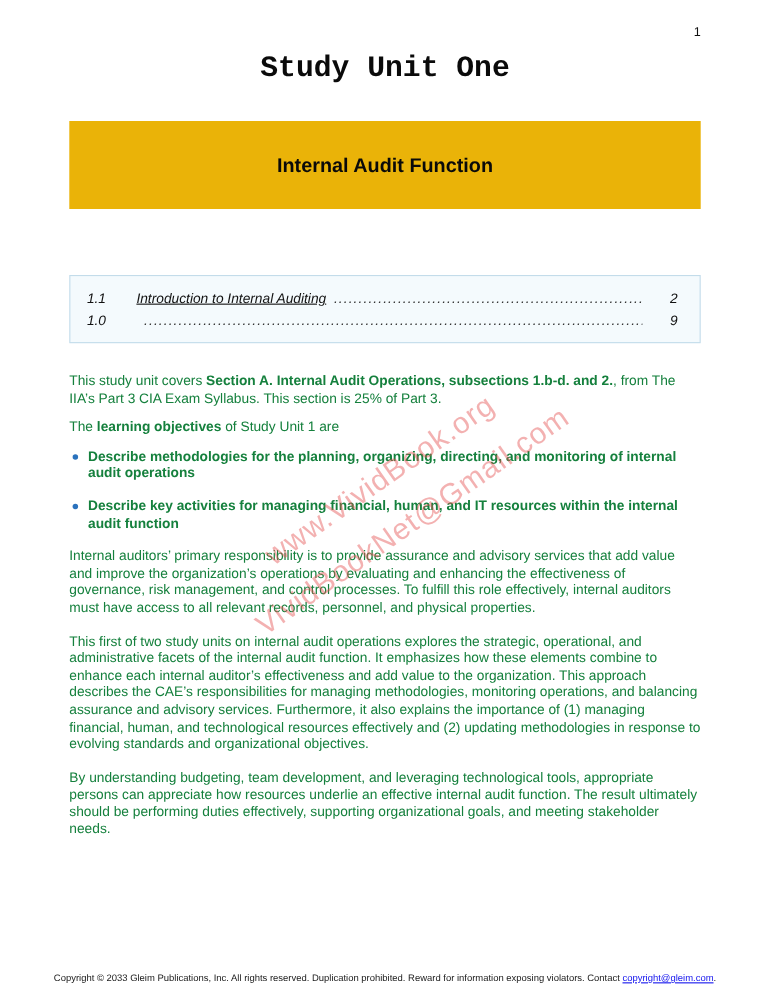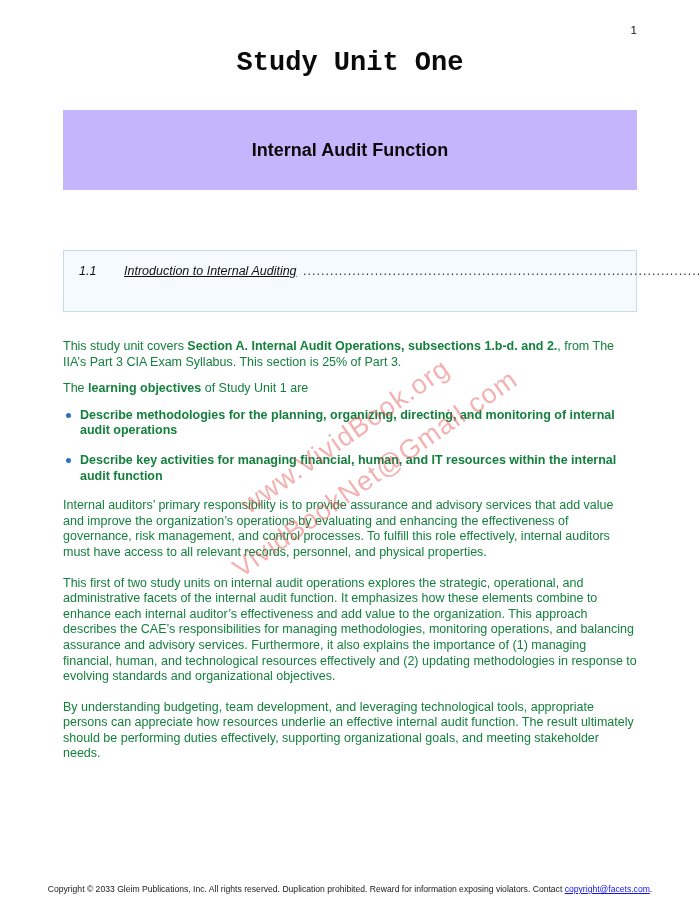--- a/index.html
+++ b/index.html
@@ -19,32 +19,32 @@
     position:absolute; top:24px; right:63px;
     font-size:11.5px; color:#111;
   }
   .unit-title {
     position:absolute; top:48px; left:0; width:100%;
     text-align:center;
     font-size:27px; font-weight:bold; color:#0a0a0a;font-family:Liberation Mono, monospace;
   }
   .banner {
     position:absolute; top:110px; left:63px; width:574px; height:80px;
-    background:#c4b5fd;
+    background:#eab308;
     display:flex; align-items:center; justify-content:center;
   }
   .banner-title {
     font-size:18px; font-weight:bold; color:#0a0a0a;
   }
   .toc-box {
     position:absolute; top:250px; left:63px; width:574px; height:62px;
     background:#f4fafd;
     border:1px solid #c3dcea;
     padding:11px 20px 10px 15px;
-    display:flex; flex-direction:row; justify-content:space-between;
+    display:flex; flex-direction:column; justify-content:space-between;
   }
   .toc-row {
     display:flex; align-items:baseline;
     font-style:italic; font-size:12.5px; color:#111;
     line-height:19px;
   }
   .toc-num { width:45px; flex:none; }
   .toc-title { flex:none;text-decoration:underline; }
   .toc-leader {
     flex:1; overflow:hidden; white-space:nowrap;
@@ -127,15 +127,15 @@
     </ul>
 
     <p>Internal auditors’ primary responsibility is to provide assurance and advisory services that add value and improve the organization’s operations by evaluating and enhancing the effectiveness of governance, risk management, and control processes. To fulfill this role effectively, internal auditors must have access to all relevant records, personnel, and physical properties.</p>
     <p>This first of two study units on internal audit operations explores the strategic, operational, and administrative facets of the internal audit function. It emphasizes how these elements combine to enhance each internal auditor’s effectiveness and add value to the organization. This approach describes the CAE’s responsibilities for managing methodologies, monitoring operations, and balancing assurance and advisory services. Furthermore, it also explains the importance of (1) managing financial, human, and technological resources effectively and (2) updating methodologies in response to evolving standards and organizational objectives.</p>
     <p>By understanding budgeting, team development, and leveraging technological tools, appropriate persons can appreciate how resources underlie an effective internal audit function. The result ultimately should be performing duties effectively, supporting organizational goals, and meeting stakeholder needs.</p>
   </div>
 
   <div class="watermark wm-1">www.VividBook.org</div>
   <div class="watermark wm-2">VividBookNet@Gmail.com</div>
 
-  <div class="footer"><span>Copyright © 2033 Gleim Publications, Inc. All rights reserved. Duplication prohibited. Reward for information exposing violators. Contact </span><a href="#">copyright@facets.com</a><span>.</span></div>
+  <div class="footer"><span>Copyright © 2033 Gleim Publications, Inc. All rights reserved. Duplication prohibited. Reward for information exposing violators. Contact </span><a href="#">copyright@gleim.com</a><span>.</span></div>
 
 </div>
 
 </body></html>

